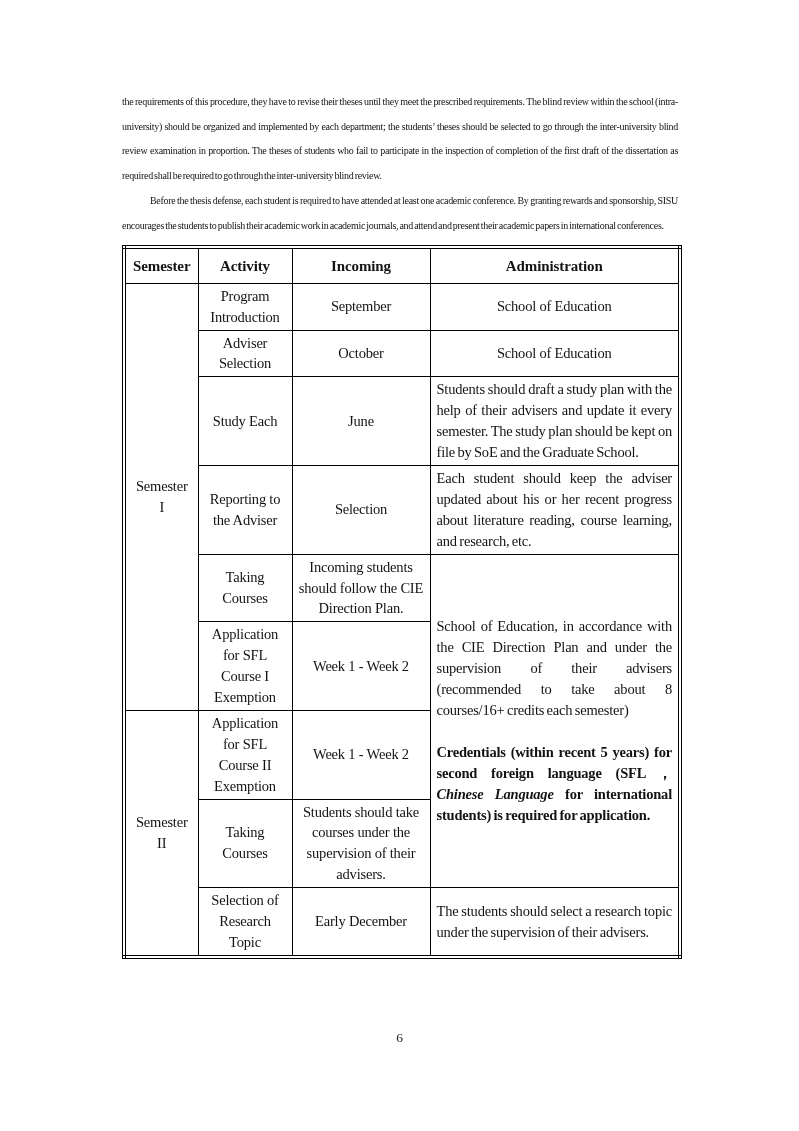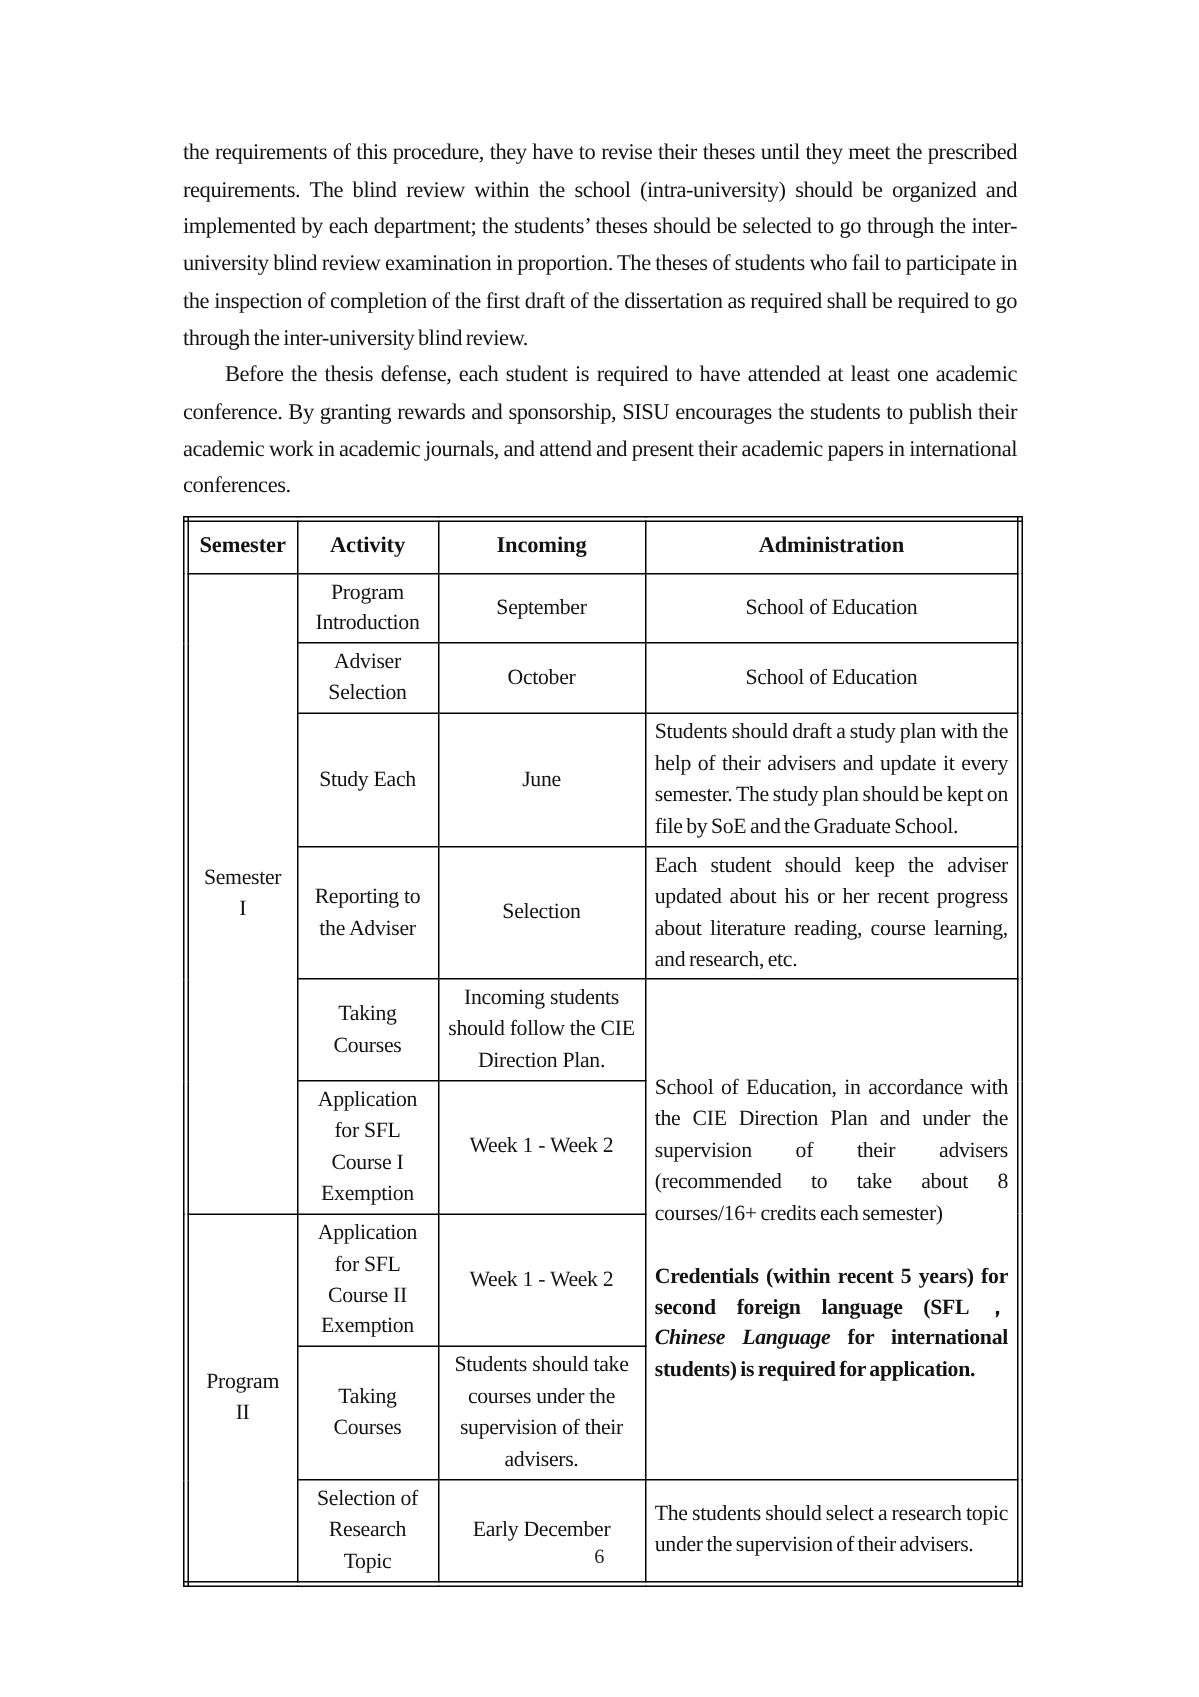--- a/index.html
+++ b/index.html
@@ -17,21 +17,21 @@
     overflow: hidden;
   }
   .content {
     position: absolute;
     left: 122px;
     top: 90px;
     width: 556px;
   }
   p.body-para {
     margin: 0;
-    font-size: 15px;
+    font-size: 10px;
     line-height: 24.7px;
     text-align: justify;
     letter-spacing: -0.3px;
     word-spacing: -1px;
   }
   p.body-para.indent {
     text-indent: 28px;
     font-family: Liberation Serif, serif;
   }
   table.schedule {
@@ -138,21 +138,21 @@
             <p class="second"><span>Credentials (within recent 5 years) for second foreign language (SFL，</span><span class="em">Chinese Language</span><span> for international students) is required for application.</span></p>
           </td>
         </tr>
 
         <tr class="h84">
           <td class="center">Application for SFL Course I Exemption</td>
           <td class="center">Week 1 - Week 2</td>
         </tr>
 
         <tr class="h85">
-          <td class="center" rowspan="3">Program II</td>
+          <td class="center" rowspan="3">Semester II</td>
           <td class="center">Application for SFL Course II Exemption</td>
           <td class="center">Week 1 - Week 2</td>
         </tr>
 
         <tr class="h84">
           <td class="center">Taking Courses</td>
           <td class="center">Students should take courses under the supervision of their advisers.</td>
         </tr>
 
         <tr class="h64">

